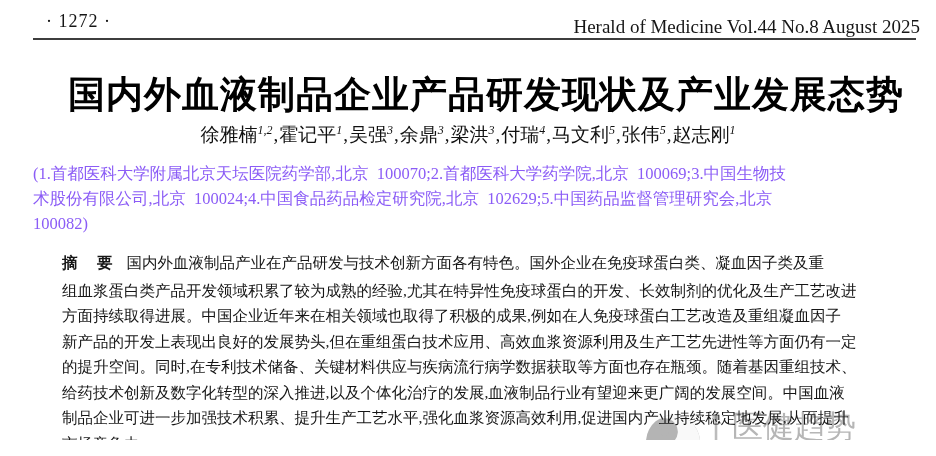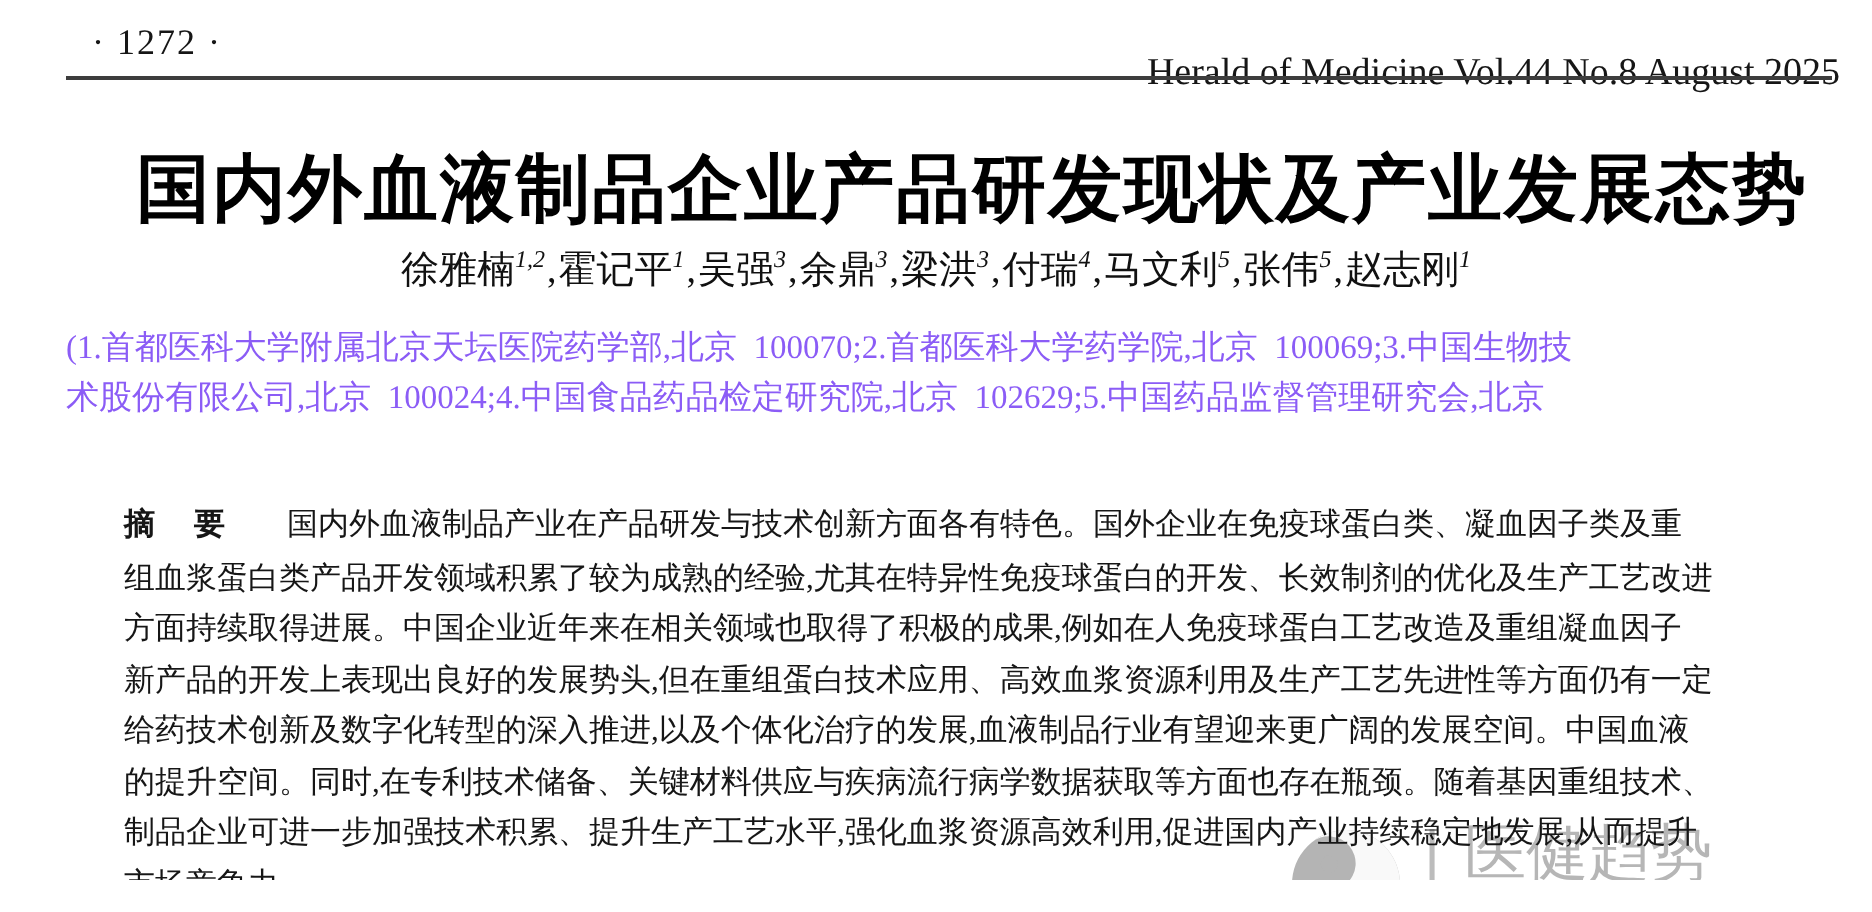--- a/index.html
+++ b/index.html
@@ -16,21 +16,21 @@
   .page-number {
     position: absolute;
     left: 46px;
     top: 11px;
     font-size: 18px;
     letter-spacing: 1px;
   }
   .journal-title {
     position: absolute;
     right: 16px;
-    top: 26px;
+    top: 16px;
     font-size: 19px;
   }
   .header-rule {
     position: absolute;
     top: 38px;
     left: 33px;
     width: 883px;
     height: 2px;
     background: #3d3d3d;
   }
@@ -86,21 +86,21 @@
     font-size: 15.5px;
     line-height: 25.5px;
     z-index: 2;
     color: #161616;
   }
   .abs-line { white-space: pre; }
   .abstract-label {
     font-family: Liberation Mono, monospace;
     font-weight: bold;
     letter-spacing: 2px;
-    margin-right: 29px;
+    margin-right: 12px;
   }
   
   .watermark {
     position: absolute;
     left: 646px;
     top: 406px;
     display: flex;
     align-items: flex-start;
     gap: 10px;
     z-index: 1;
@@ -134,29 +134,30 @@
 
   <h1 class="article-title">国内外血液制品企业产品研发现状及产业发展态势</h1>
 
   <div class="authors">
     <span class="author"><span>徐雅楠</span><sup>1,2</sup><span class="sep">,</span></span><span class="author"><span>霍记平</span><sup>1</sup><span class="sep">,</span></span><span class="author"><span>吴强</span><sup>3</sup><span class="sep">,</span></span><span class="author"><span>余鼎</span><sup>3</sup><span class="sep">,</span></span><span class="author"><span>梁洪</span><sup>3</sup><span class="sep">,</span></span><span class="author"><span>付瑞</span><sup>4</sup><span class="sep">,</span></span><span class="author"><span>马文利</span><sup>5</sup><span class="sep">,</span></span><span class="author"><span>张伟</span><sup>5</sup><span class="sep">,</span></span><span class="author"><span>赵志刚</span><sup>1</sup></span>
   </div>
 
   <div class="affiliations">
     <div class="aff-line">(1.首都医科大学附属北京天坛医院药学部,北京  100070;2.首都医科大学药学院,北京  100069;3.中国生物技</div>
     <div class="aff-line">术股份有限公司,北京  100024;4.中国食品药品检定研究院,北京  102629;5.中国药品监督管理研究会,北京</div>
+    <div class="aff-line">100082)</div>
   </div>
 
   <div class="abstract">
     <div class="abs-line"><span class="abstract-label">摘　要</span><span>国内外血液制品产业在产品研发与技术创新方面各有特色。国外企业在免疫球蛋白类、凝血因子类及重</span></div>
     <div class="abs-line">组血浆蛋白类产品开发领域积累了较为成熟的经验,尤其在特异性免疫球蛋白的开发、长效制剂的优化及生产工艺改进</div>
     <div class="abs-line">方面持续取得进展。中国企业近年来在相关领域也取得了积极的成果,例如在人免疫球蛋白工艺改造及重组凝血因子</div>
     <div class="abs-line">新产品的开发上表现出良好的发展势头,但在重组蛋白技术应用、高效血浆资源利用及生产工艺先进性等方面仍有一定</div>
+    <div class="abs-line">的提升空间。同时,在专利技术储备、关键材料供应与疾病流行病学数据获取等方面也存在瓶颈。随着基因重组技术、</div>
     <div class="abs-line">给药技术创新及数字化转型的深入推进,以及个体化治疗的发展,血液制品行业有望迎来更广阔的发展空间。中国血液</div>
-    <div class="abs-line">的提升空间。同时,在专利技术储备、关键材料供应与疾病流行病学数据获取等方面也存在瓶颈。随着基因重组技术、</div>
     <div class="abs-line">制品企业可进一步加强技术积累、提升生产工艺水平,强化血浆资源高效利用,促进国内产业持续稳定地发展,从而提升</div>
     <div class="abs-line">市场竞争力。</div>
   </div>
 
   <div class="watermark">
     <svg class="wm-icon" viewBox="0 0 100 100" xmlns="http://www.w3.org/2000/svg">
       <g transform="rotate(-40 50 50)">
         <circle cx="50" cy="50" r="50" fill="#a2a2a2"></circle>
         <path d="M50 0a50 50 0 0 1 0 100 25 25 0 0 1 0-50 25 25 0 0 0 0-50z" fill="#ffffff" fill-opacity="0.92"></path>
         <circle cx="50" cy="26" r="8" fill="#a2a2a2"></circle>

